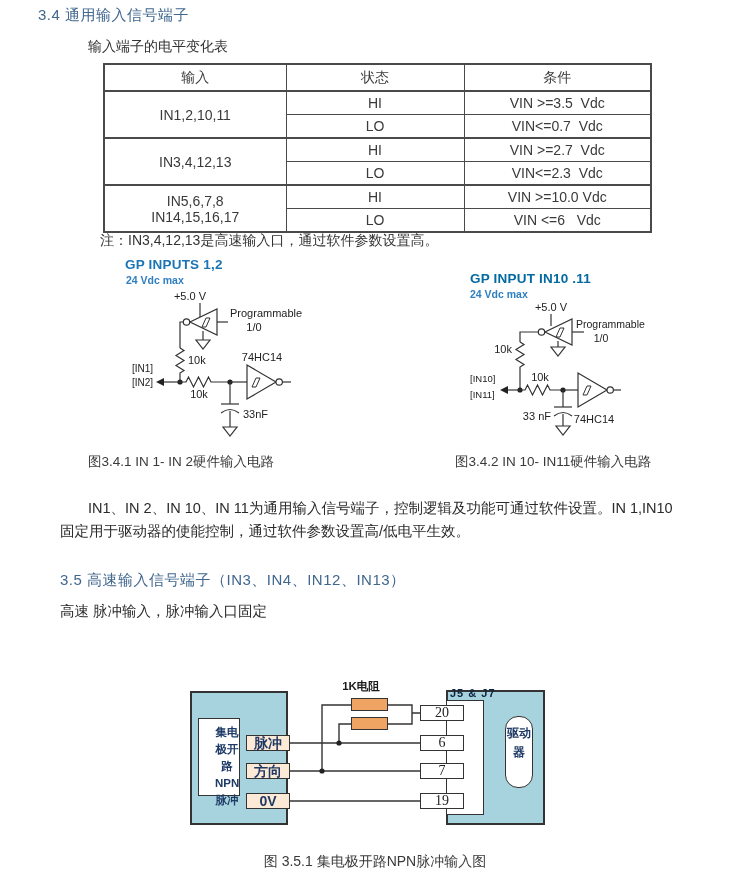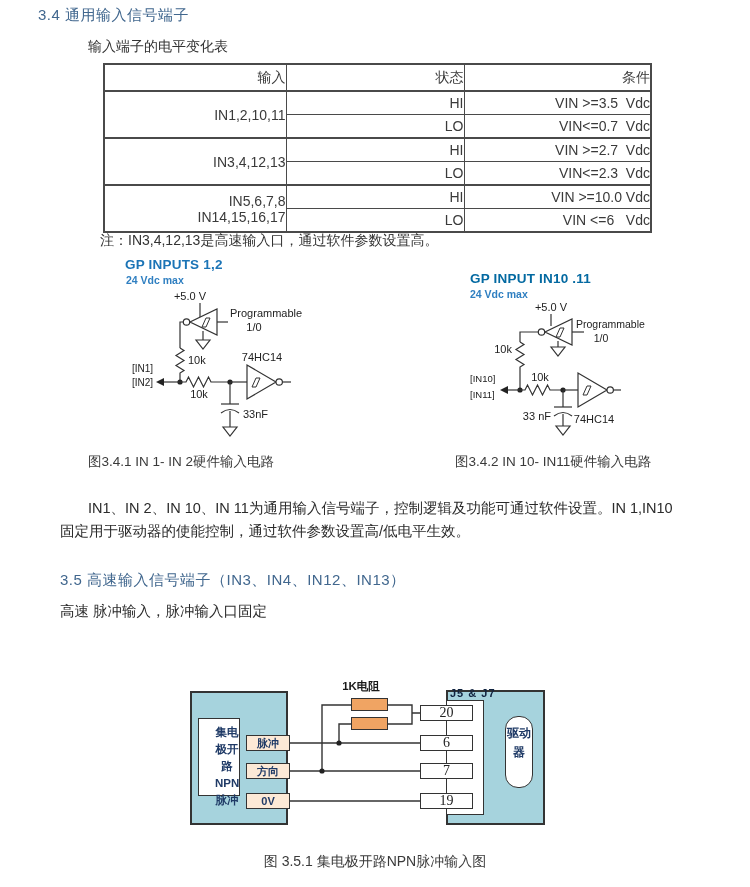--- a/index.html
+++ b/index.html
@@ -10,46 +10,46 @@
   
   .sec-title{font-size:15px;color:#41678e;letter-spacing:.5px;}
   .intro{font-size:14px;color:#333;}
   .note{font-size:14px;color:#333;}
   .para{font-size:14.5px;color:#2b2b2b;line-height:23px;width:640px;}
   .para .indent{padding-left:28px;}
   .fig-caption{font-size:13.5px;color:#3a3a3a;}
 
   
   table.lvl{border-collapse:collapse;table-layout:fixed;}
-  table.lvl th,table.lvl td{border:1px solid #4a4a4a;text-align:right;vertical-align:middle;
+  table.lvl th,table.lvl td{border:1px solid #4a4a4a;text-align:center;vertical-align:middle;
       font-size:14px;color:#3a3a3a;padding:0;height:22px;font-weight:normal;}
   table.lvl thead th{height:25px;}
   table.lvl{border:2px solid #4a4a4a;}
   table.lvl tr.grp td{border-top:2px solid #4a4a4a;}
   table.lvl thead tr th{border-bottom:2px solid #4a4a4a;}
   .cond{white-space:pre;}
 
   
   .gp-title{font-size:13.5px;font-weight:bold;color:#1b74b6;letter-spacing:.2px;}
   .gp-title.dark{color:#0369a1;}
   .gp-sub{font-size:10.5px;font-weight:600;color:#2f7fc1;}
   svg text{font-family:"Liberation Sans",sans-serif;fill:#222;}
 
   
   .d351 .bluebox{position:absolute;background:#a6d3dd;border:2px solid #333;box-sizing:border-box;}
   .d351 .whitebox{position:absolute;background:#fff;border:1px solid #333;box-sizing:border-box;}
   .d351 .srcbox{font-size:11.5px;font-weight:600;color:#1f3a66;text-align:center;
         line-height:17px;padding-top:5px;padding-left:16px;}
   .d351 .sig{position:absolute;background:#fce9d6;border:1px solid #333;box-sizing:border-box;
-        width:44px;height:16px;font-size:11px;font-weight:600;color:#1f3a66;
+        width:44px;height:16px;font-size:14px;font-weight:600;color:#1f3a66;
         text-align:center;line-height:14px;}
   .d351 .res{position:absolute;background:#f0a463;border:1px solid #333;box-sizing:border-box;
         width:37px;height:13px;}
   .d351 .term{position:absolute;background:#fff;border:1.4px solid #333;box-sizing:border-box;
-        width:53px;height:16px;font-family:"Liberation Serif",serif;font-size:14px;color:#222;
+        width:44px;height:16px;font-family:"Liberation Serif",serif;font-size:14px;color:#222;
         text-align:center;line-height:13px;}
   .d351 .lbl-1k{position:absolute;font-size:11.5px;font-weight:bold;color:#1a1a1a;text-align:center;}
   .d351 .lbl-j{position:absolute;font-size:11px;font-weight:bold;color:#10233f;letter-spacing:1px;}
   .d351 .driver{font-size:12px;font-weight:600;color:#1f3a66;text-align:center;
         line-height:19px;padding-top:7px;}
 </style>
 </head>
 <body>
 
 <div class="page">

